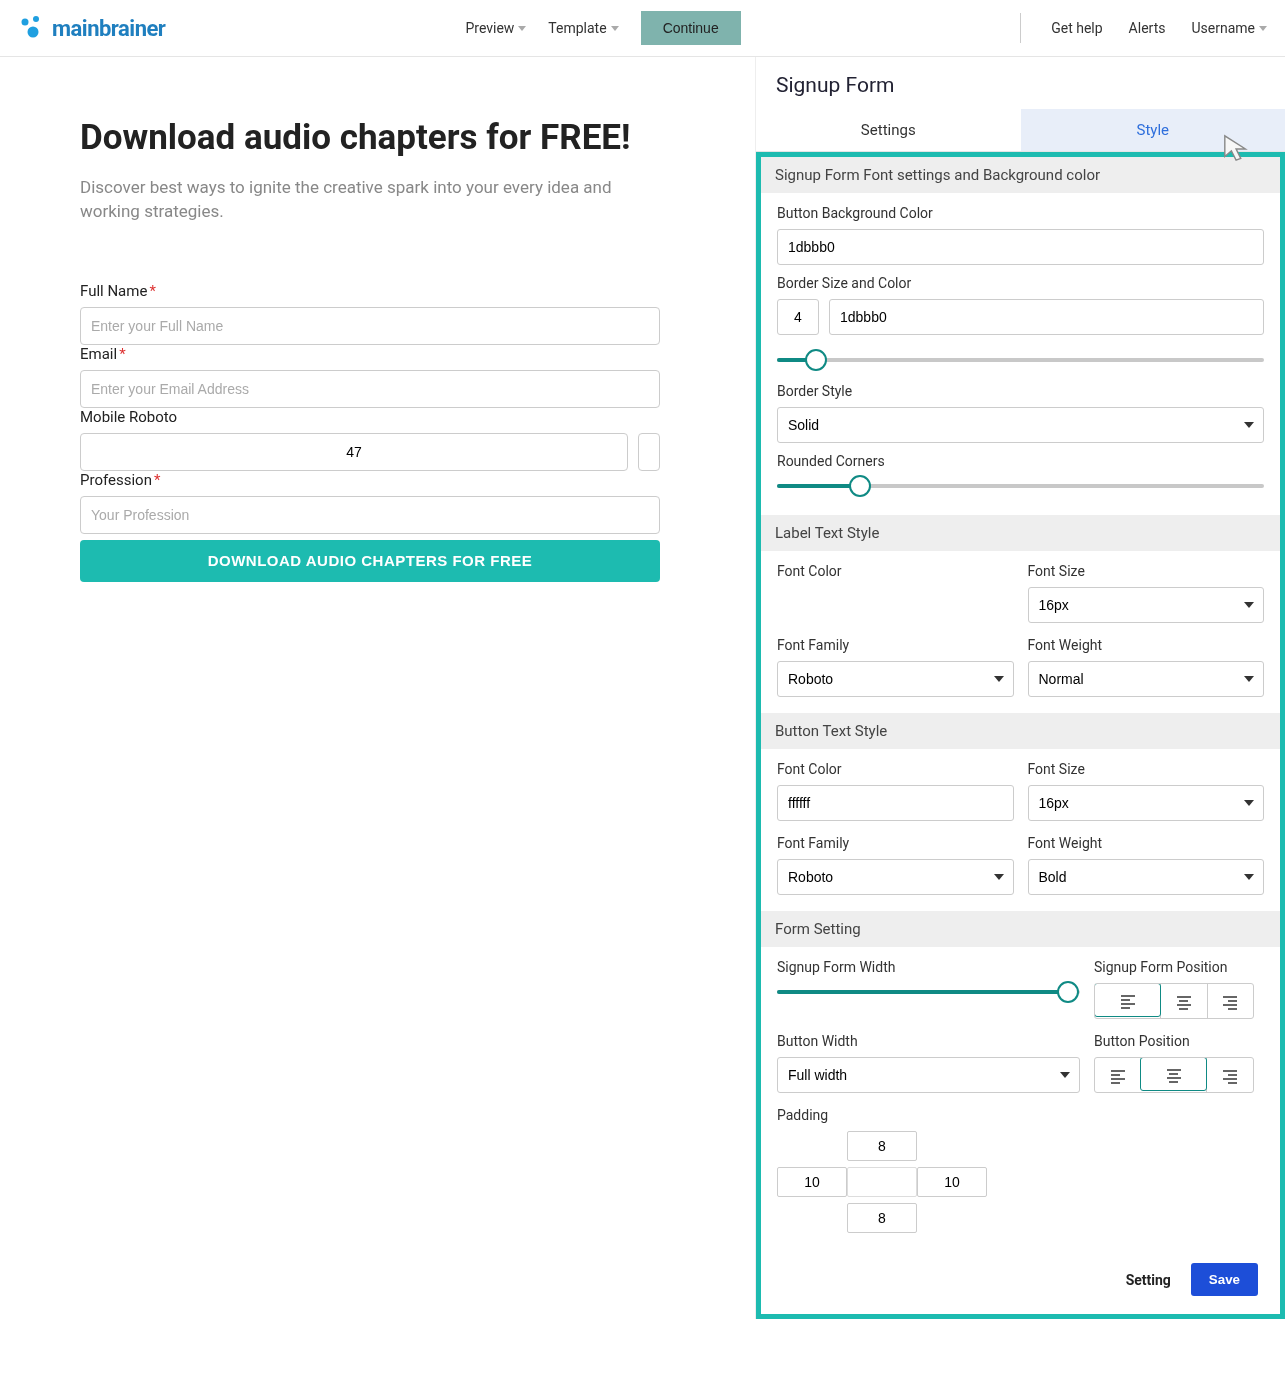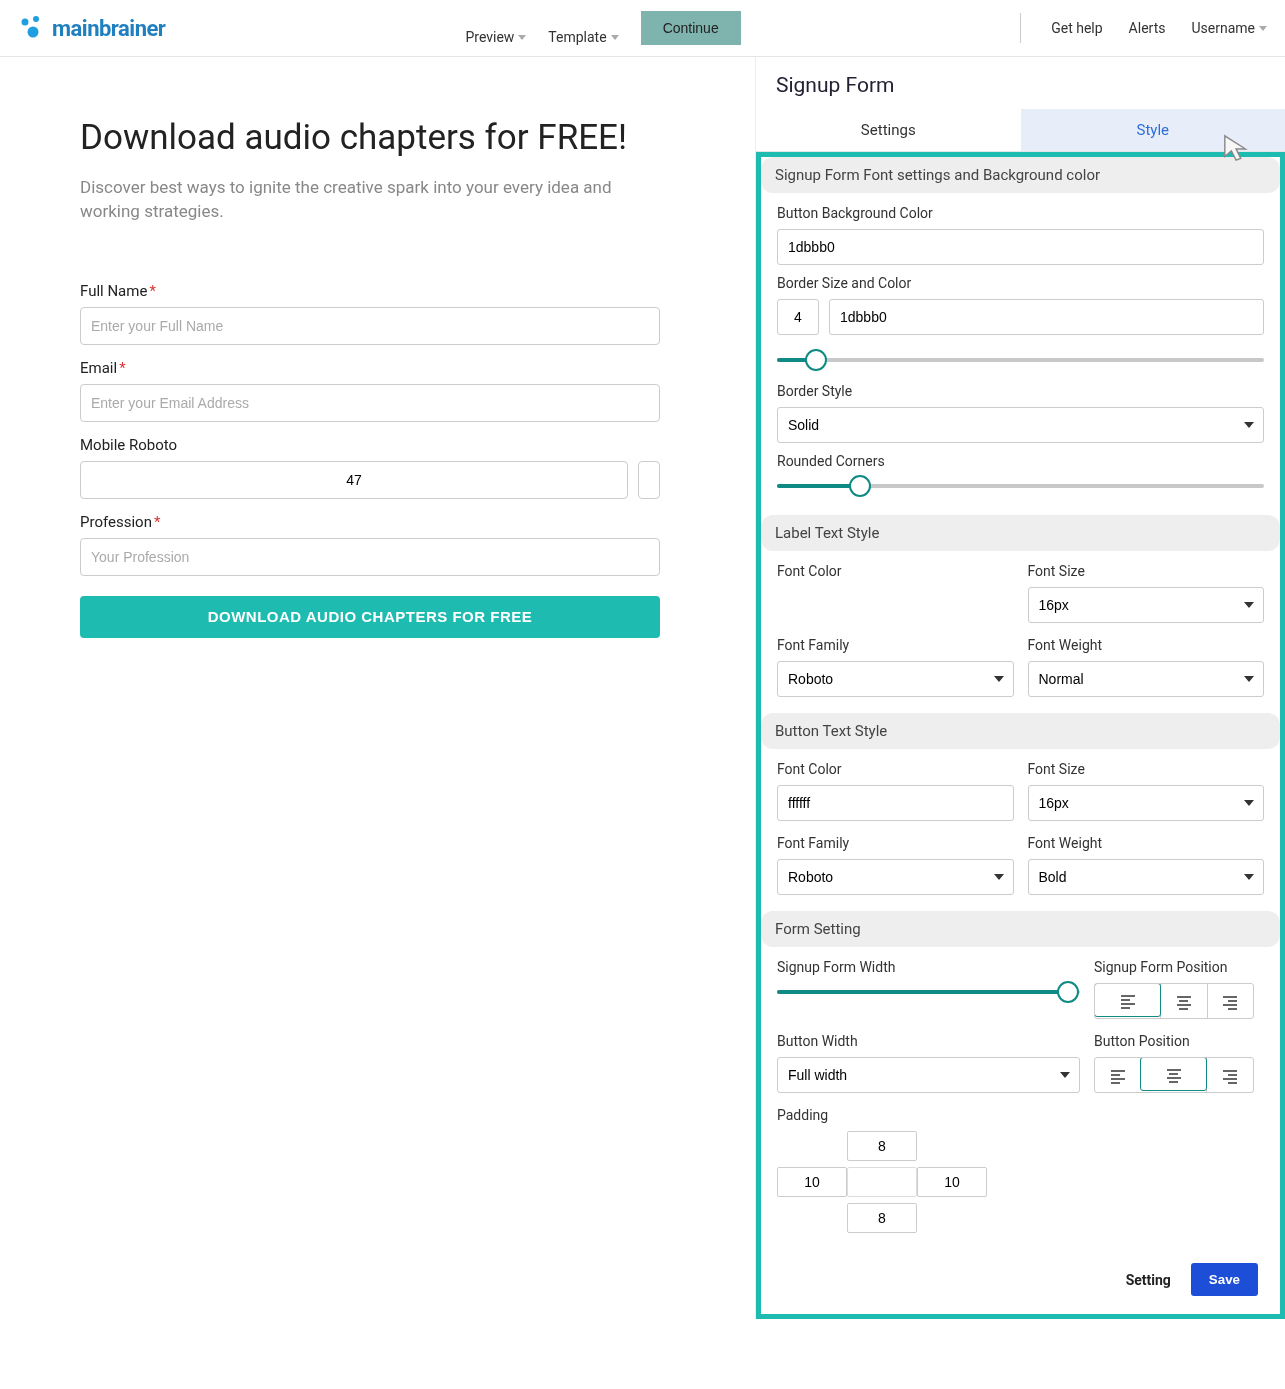--- a/index.html
+++ b/index.html
@@ -2,51 +2,51 @@
 <html><head>
 <meta charset="utf-8">
 <style>
   * { box-sizing: border-box; margin: 0; padding: 0; }
   body { font-family: -apple-system, Roboto, "Segoe UI", Arial, sans-serif; font-size: 14px; color: #333; background: #fff; width: 1285px; }
   
   .topbar { height: 57px; border-bottom: 1px solid #e5e5e5; display: flex; align-items: center; padding: 0 18px; }
   .logo { display: flex; align-items: center; gap: 6px; }
   .logo-mark { width: 28px; height: 24px; display: inline-block; }
   .logo-text { font-size: 22px; font-weight: 700; color: #1f7fbf; letter-spacing: -0.5px; }
-  .top-center { margin-left: 300px; display: flex; align-items: flex-end; gap: 22px; }
+  .top-center { margin-left: 300px; display: flex; align-items: center; gap: 22px; }
   .top-link { font-size: 14px; color: #333; cursor: pointer; display: flex; align-items: center; gap: 4px; }
   .caret-down { width: 0; height: 0; border-left: 4px solid transparent; border-right: 4px solid transparent; border-top: 5px solid #aaa; }
   .btn-continue { background: #7fb3ad; padding: 9px 22px; font-size: 14px; color: #222; border: none; cursor: pointer; }
   .top-right { margin-left: auto; display: flex; align-items: center; gap: 26px; }
   .vsep { width: 1px; height: 30px; background: #ccc; margin-right: 4px; }
 
   .main { display: flex; }
   .preview-col { flex: 1; padding: 60px 80px; }
-  .preview-col h1 { font-size: 35px; font-weight: 400; color: #222; margin-bottom: 18px; }
+  .preview-col h1 { font-size: 35px; font-weight: 700; color: #222; margin-bottom: 18px; }
   .preview-col .sub { font-size: 17px; color: #888; line-height: 1.4; margin-bottom: 58px; max-width: 560px; }
-  .field-row { margin-bottom: 14px; }
+  .field-row { }
   .field-row label { display: block; font-size: 15px; color: #222; margin-bottom: 7px; }
   .req { color: #d33; margin-left: 2px;}
   .field-row input { width: 100%; height: 38px; padding: 0 10px; border: 1px solid #ccc; border-radius: 4px; font-size: 14px; }
   .field-row input::placeholder { color: #aaa; }
   .phone-row { display: flex; gap: 10px; }
   .phone-cc { width: 50px; text-align: center; }
   .phone-num { flex: 1; }
   .dl-btn { width: 100%; margin-top: 6px; height: 42px; background: #1dbbb0; border: none; border-radius: 4px; color: #fff; font-size: 15px; font-weight: 700; letter-spacing: 0.5px; cursor: pointer; }
   .form-area { max-width: 580px; }
 
   .panel-col { width: 530px; border-left: 1px solid #eee; }
   .panel-title { font-size: 21px; color: #223; padding: 16px 20px 12px; font-weight: 400; }
   .tabs { display: flex; border-bottom: 1px solid #e5e5e5; }
   .tab { flex: 1; text-align: center; padding: 12px 0; font-size: 15px; cursor: pointer; }
   .tab.active { background: #e8eef9; color: #2f6fdc; }
 
   .style-wrap { border: 5px solid #1dbbb0; border-right: 5px solid #1dbbb0; padding-bottom: 18px; position: relative; }
   .cursor-img { position: absolute; top: -24px; right: 28px; width: 30px; height: 30px; z-index: 5;}
-  .section-hd { background: #eee; padding: 9px 14px; font-size: 15px; color: #444; font-weight: 400; border-radius: 12px; }
+  .section-hd { background: #eee; padding: 9px 14px; font-size: 15px; color: #444; font-weight: 400; }
   .section-body { padding: 12px 16px 6px; }
   .lbl { font-size: 14px; color: #333; margin-bottom: 8px; display: block; }
   .txt-in, .sel { width: 100%; height: 36px; border: 1px solid #ccc; border-radius: 3px; padding: 0 10px; font-size: 14px; background: #fff; }
   .sel { appearance: none; position: relative; }
   .sel-wrap { position: relative; }
   .sel-wrap .drop-ic { position: absolute; right: 10px; top: 15px; width: 0; height: 0; border-left: 5px solid transparent; border-right: 5px solid transparent; border-top: 6px solid #333; pointer-events: none; }
   .row2 { display: flex; gap: 14px; }
   .col { flex: 1; }
 
   .bsize-row { display: flex; gap: 10px; margin-bottom: 16px; }

